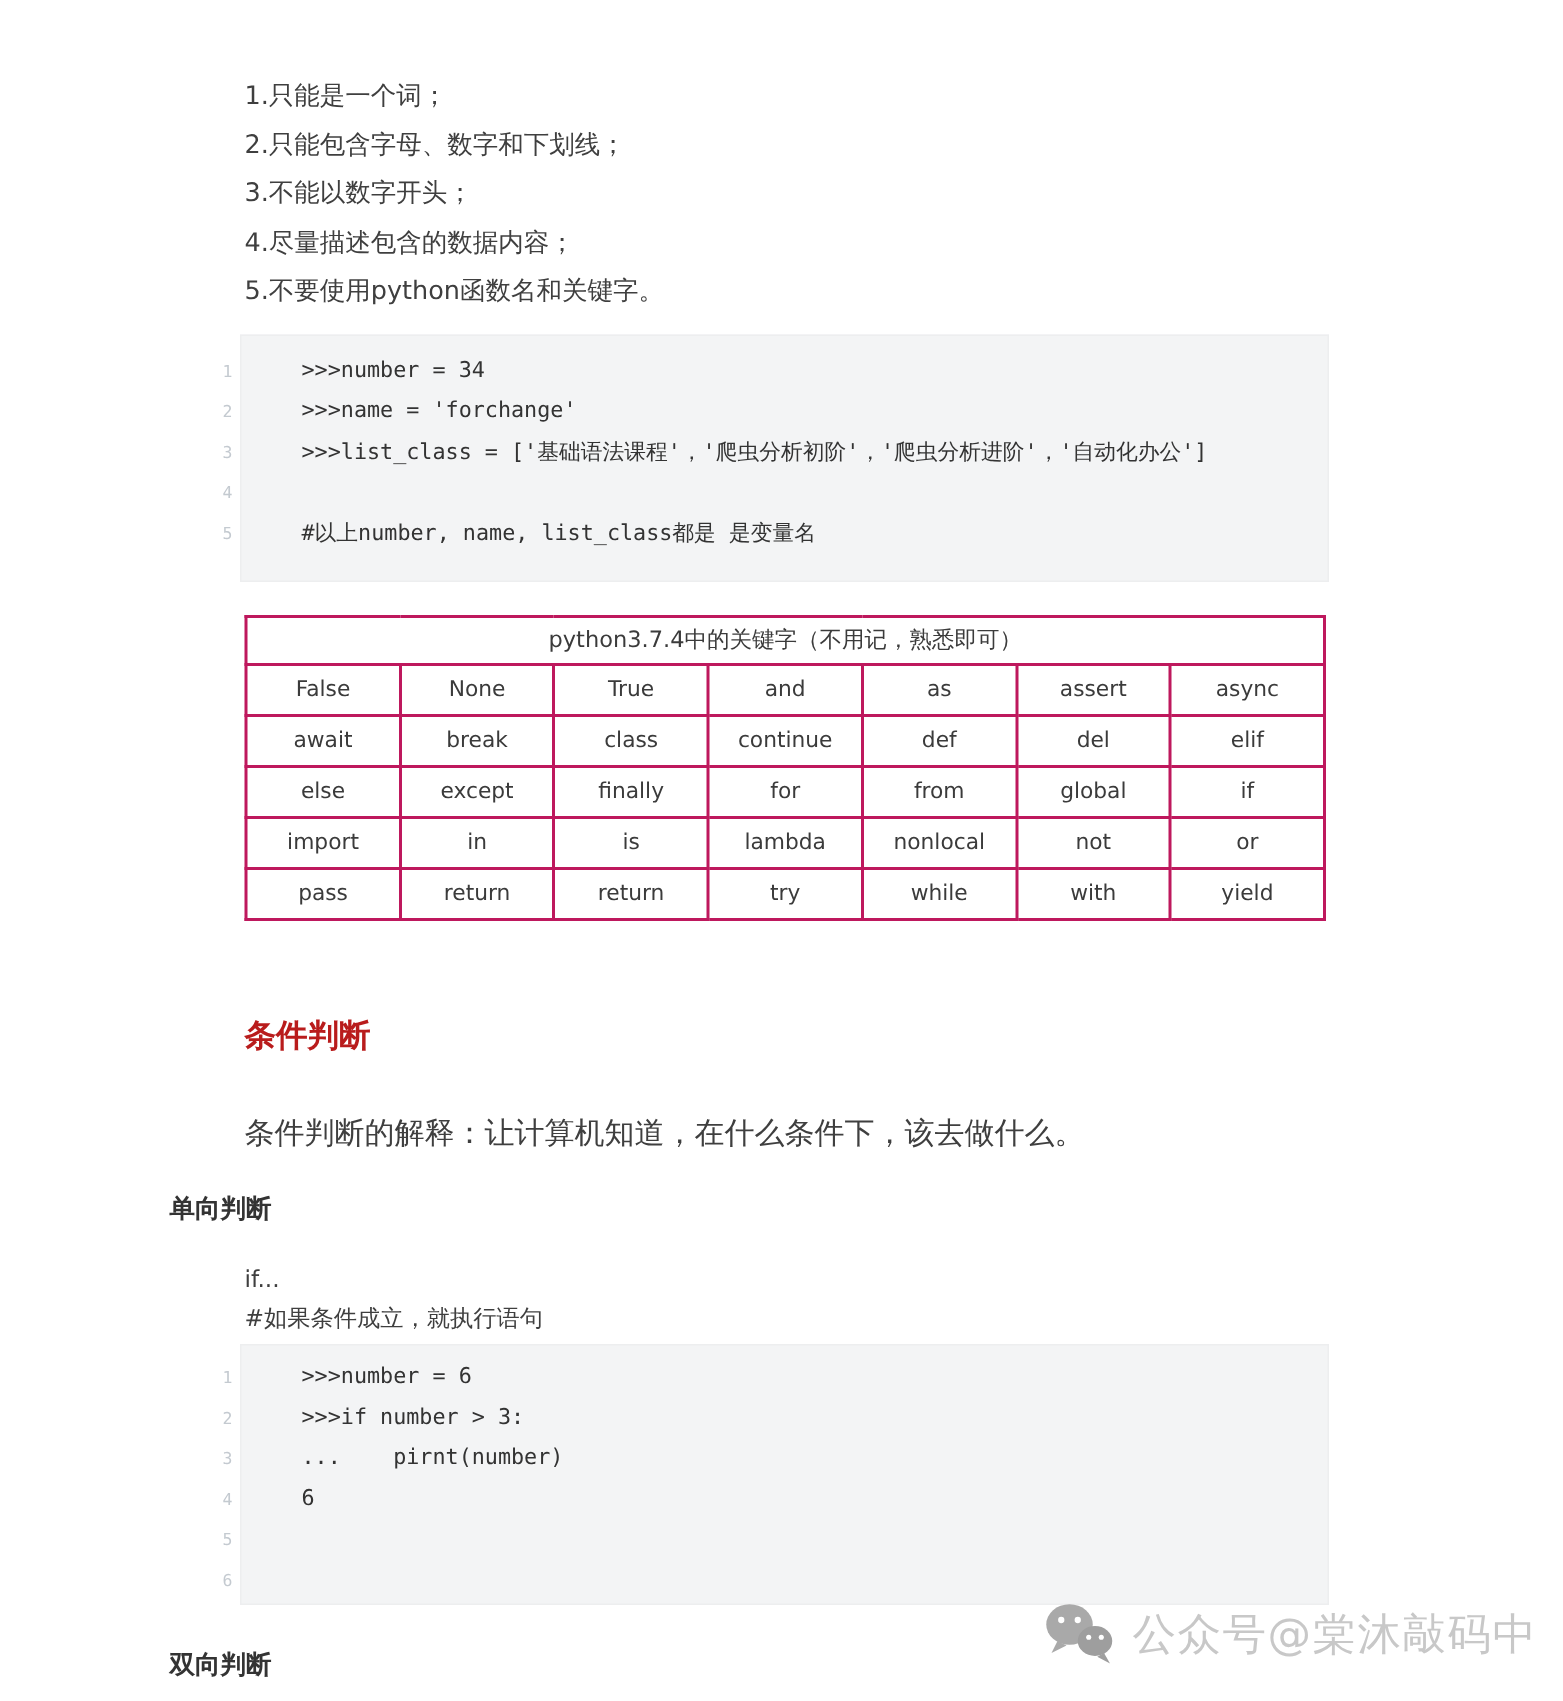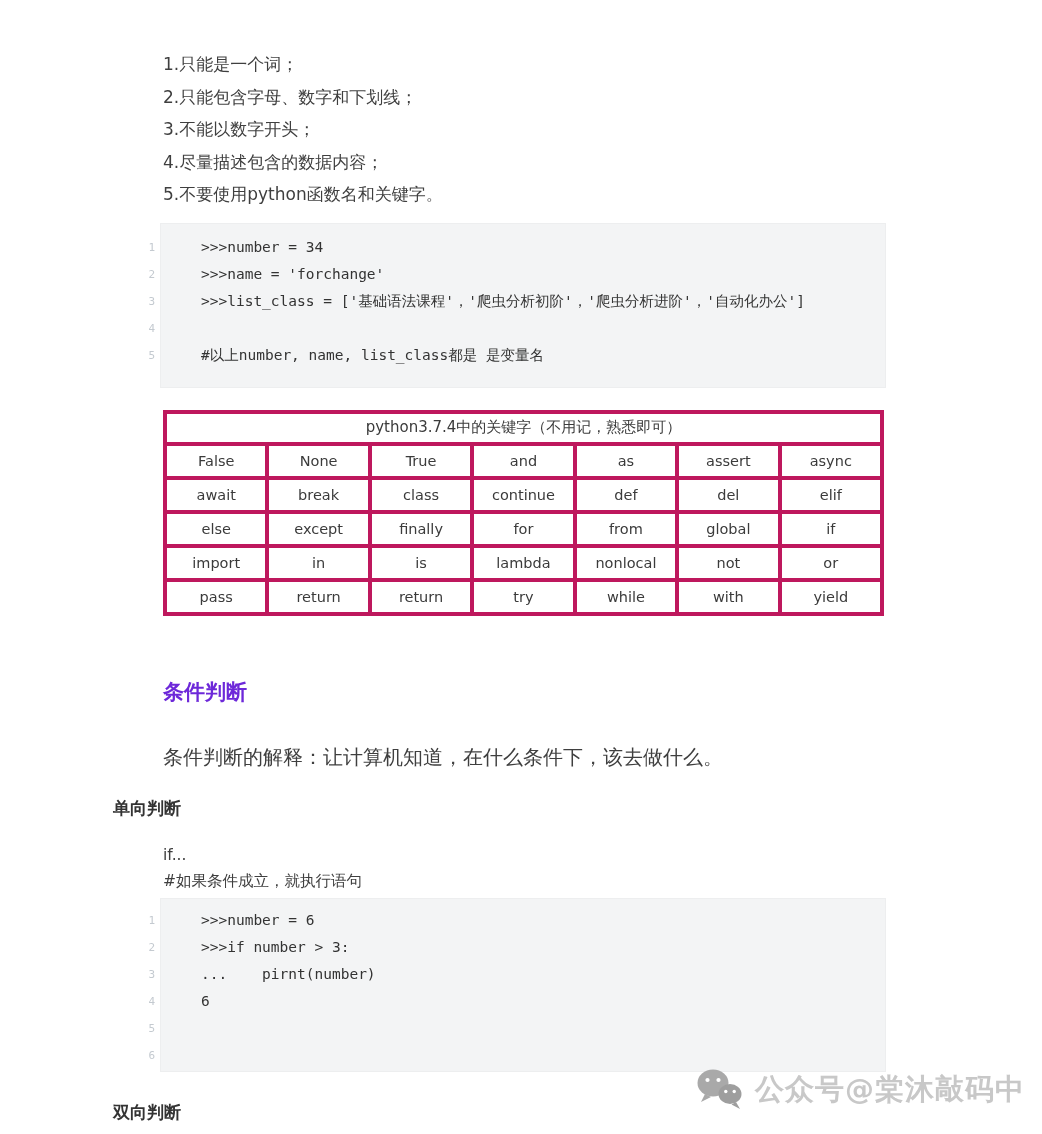--- a/index.html
+++ b/index.html
@@ -49,48 +49,48 @@
   }
 
   
   .kw-table {
     margin: 22px 0 0 163px;
     width: 721px;
     border-collapse: collapse;
     table-layout: fixed;
   }
   .kw-table td {
-    border: 4px solid #be185d;
+    border: 2px solid #be185d;
     text-align: center;
     vertical-align: middle;
     height: 34px;
     font-size: 14.5px;
     color: #3b3b3b;
   }
   .kw-table td.kw-title { height: 32px; font-size: 15px; }
 
   
-  .h-main { margin: 62px 0 0 163px; font-size: 21px; font-weight: bold; color: #6d28d9; line-height: 28px; font-family: Liberation Serif, serif; }
+  .h-main { margin: 62px 0 0 163px; font-size: 21px; font-weight: bold; color: #b91c1c; line-height: 28px; font-family: Liberation Serif, serif; }
   .desc   { margin: 40px 0 0 163px; font-size: 20px; color: #3f3f3f; line-height: 22px; }
   .h-sub  { margin: 28px 0 0 113px; font-size: 17px; font-weight: bold; color: #333333; line-height: 24px; }
   .if-lines { margin: 22px 0 0 163px; font-size: 15.5px; line-height: 26px; color: #3f3f3f; }
   .h-sub-2 { margin-top: 28px; }
 
   
   .watermark {
     position: absolute;
     left: 695px;
     top: 1066px;
     display: flex;
     align-items: center;
     gap: 10px;
   }
   .watermark-text {
     font-size: 29px;
-    font-weight: bold;
+    font-weight: normal;
     color: #c8c8c8;
     letter-spacing: 1px;
     text-shadow: 1px 1px 0 #ffffff;
   }
 </style>
 </head>
 <body>
 
 <div class="rules">
   <div>1.只能是一个词；</div>

